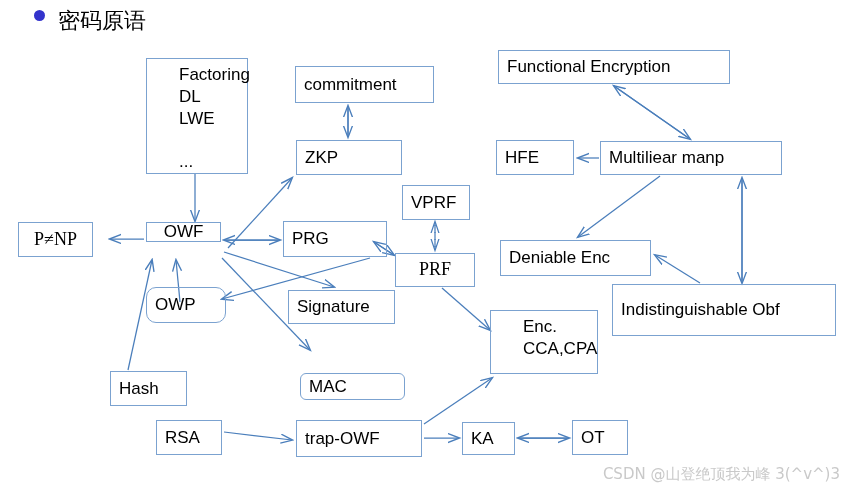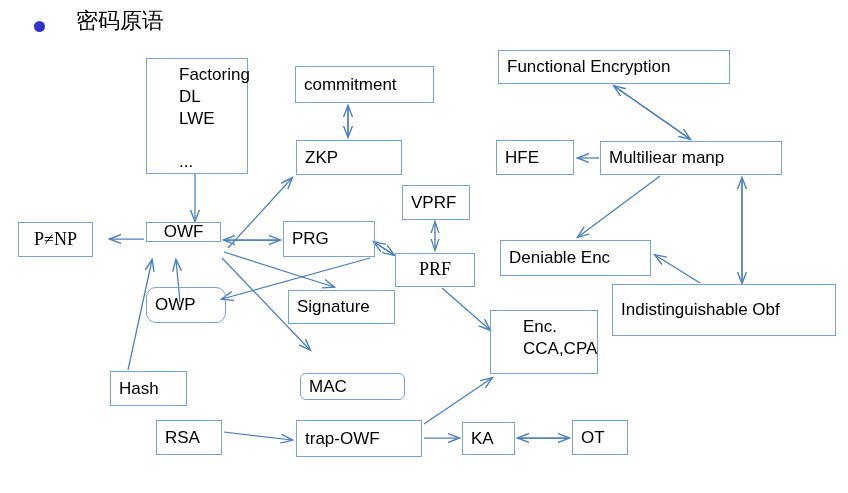--- a/index.html
+++ b/index.html
@@ -18,22 +18,22 @@
     position: absolute;
     left: 0; top: 0;
     width: 848px;
     height: 493px;
   }
   .bullet-row {
     position: absolute;
     left: 34px;
     top: 10px;
     display: flex;
-    align-items: flex-end;
-    gap: 31px;
+    align-items: flex-start;
+    gap: 13px;
   }
   .bullet-dot {
     width: 11px;
     height: 11px;
     border-radius: 50%;
     background: #3333cc;
     flex: 0 0 auto;
   }
   .bullet-title {
     font-family: "DejaVu Sans", "Liberation Sans", sans-serif;
@@ -169,29 +169,30 @@
 
 ...</div>
       <div class="node" style="left: 295px; top: 66px; width: 139px; height: 37px;">commitment</div>
       <div class="node" style="left: 498px; top: 50px; width: 232px; height: 34px;">Functional Encryption</div>
       <div class="node" style="left: 296px; top: 140px; width: 106px; height: 35px;">ZKP</div>
       <div class="node" style="left: 496px; top: 140px; width: 78px; height: 35px;">HFE</div>
       <div class="node" style="left: 600px; top: 141px; width: 182px; height: 34px;">Multiliear manp</div>
       <div class="node" style="left: 402px; top: 185px; width: 68px; height: 35px;">VPRF</div>
       <div class="node serif" style="left: 18px; top: 222px; width: 75px; height: 35px;">P≠NP</div>
       <div class="node center" style="left: 146px; top: 222px; width: 75px; height: 20px;">OWF</div>
-      <div class="node" style="left: 283px; top: 221px; width: 92px; height: 36px;">PRG</div>
+      <div class="node" style="left: 283px; top: 221px; width: 104px; height: 36px;">PRG</div>
       <div class="node" style="left: 500px; top: 240px; width: 151px; height: 36px;">Deniable Enc</div>
       <div class="node serif" style="left: 395px; top: 253px; width: 80px; height: 34px;">PRF</div>
       <div class="node" style="left: 288px; top: 290px; width: 107px; height: 34px;">Signature</div>
       <div class="node" style="left: 612px; top: 284px; width: 224px; height: 52px;">Indistinguishable Obf</div>
       <div class="node" style="left: 146px; top: 287px; width: 80px; height: 36px; border-radius: 10px;">OWP</div>
       <div class="node multiline" style="left: 490px; top: 310px; width: 108px; height: 64px;">Enc.
 CCA,CPA</div>
       <div class="node" style="left: 300px; top: 373px; width: 105px; height: 27px; border-radius: 6px;">MAC</div>
       <div class="node" style="left: 110px; top: 371px; width: 77px; height: 35px;">Hash</div>
       <div class="node" style="left: 156px; top: 420px; width: 66px; height: 35px;">RSA</div>
       <div class="node" style="left: 296px; top: 420px; width: 126px; height: 37px;">trap-OWF</div>
       <div class="node" style="left: 462px; top: 422px; width: 53px; height: 33px;">KA</div>
       <div class="node" style="left: 572px; top: 420px; width: 56px; height: 35px;">OT</div>
     </div>
 
+  <div class="watermark">CSDN @山登绝顶我为峰 3(^v^)3</div>
 </div>
 
 </body></html>

